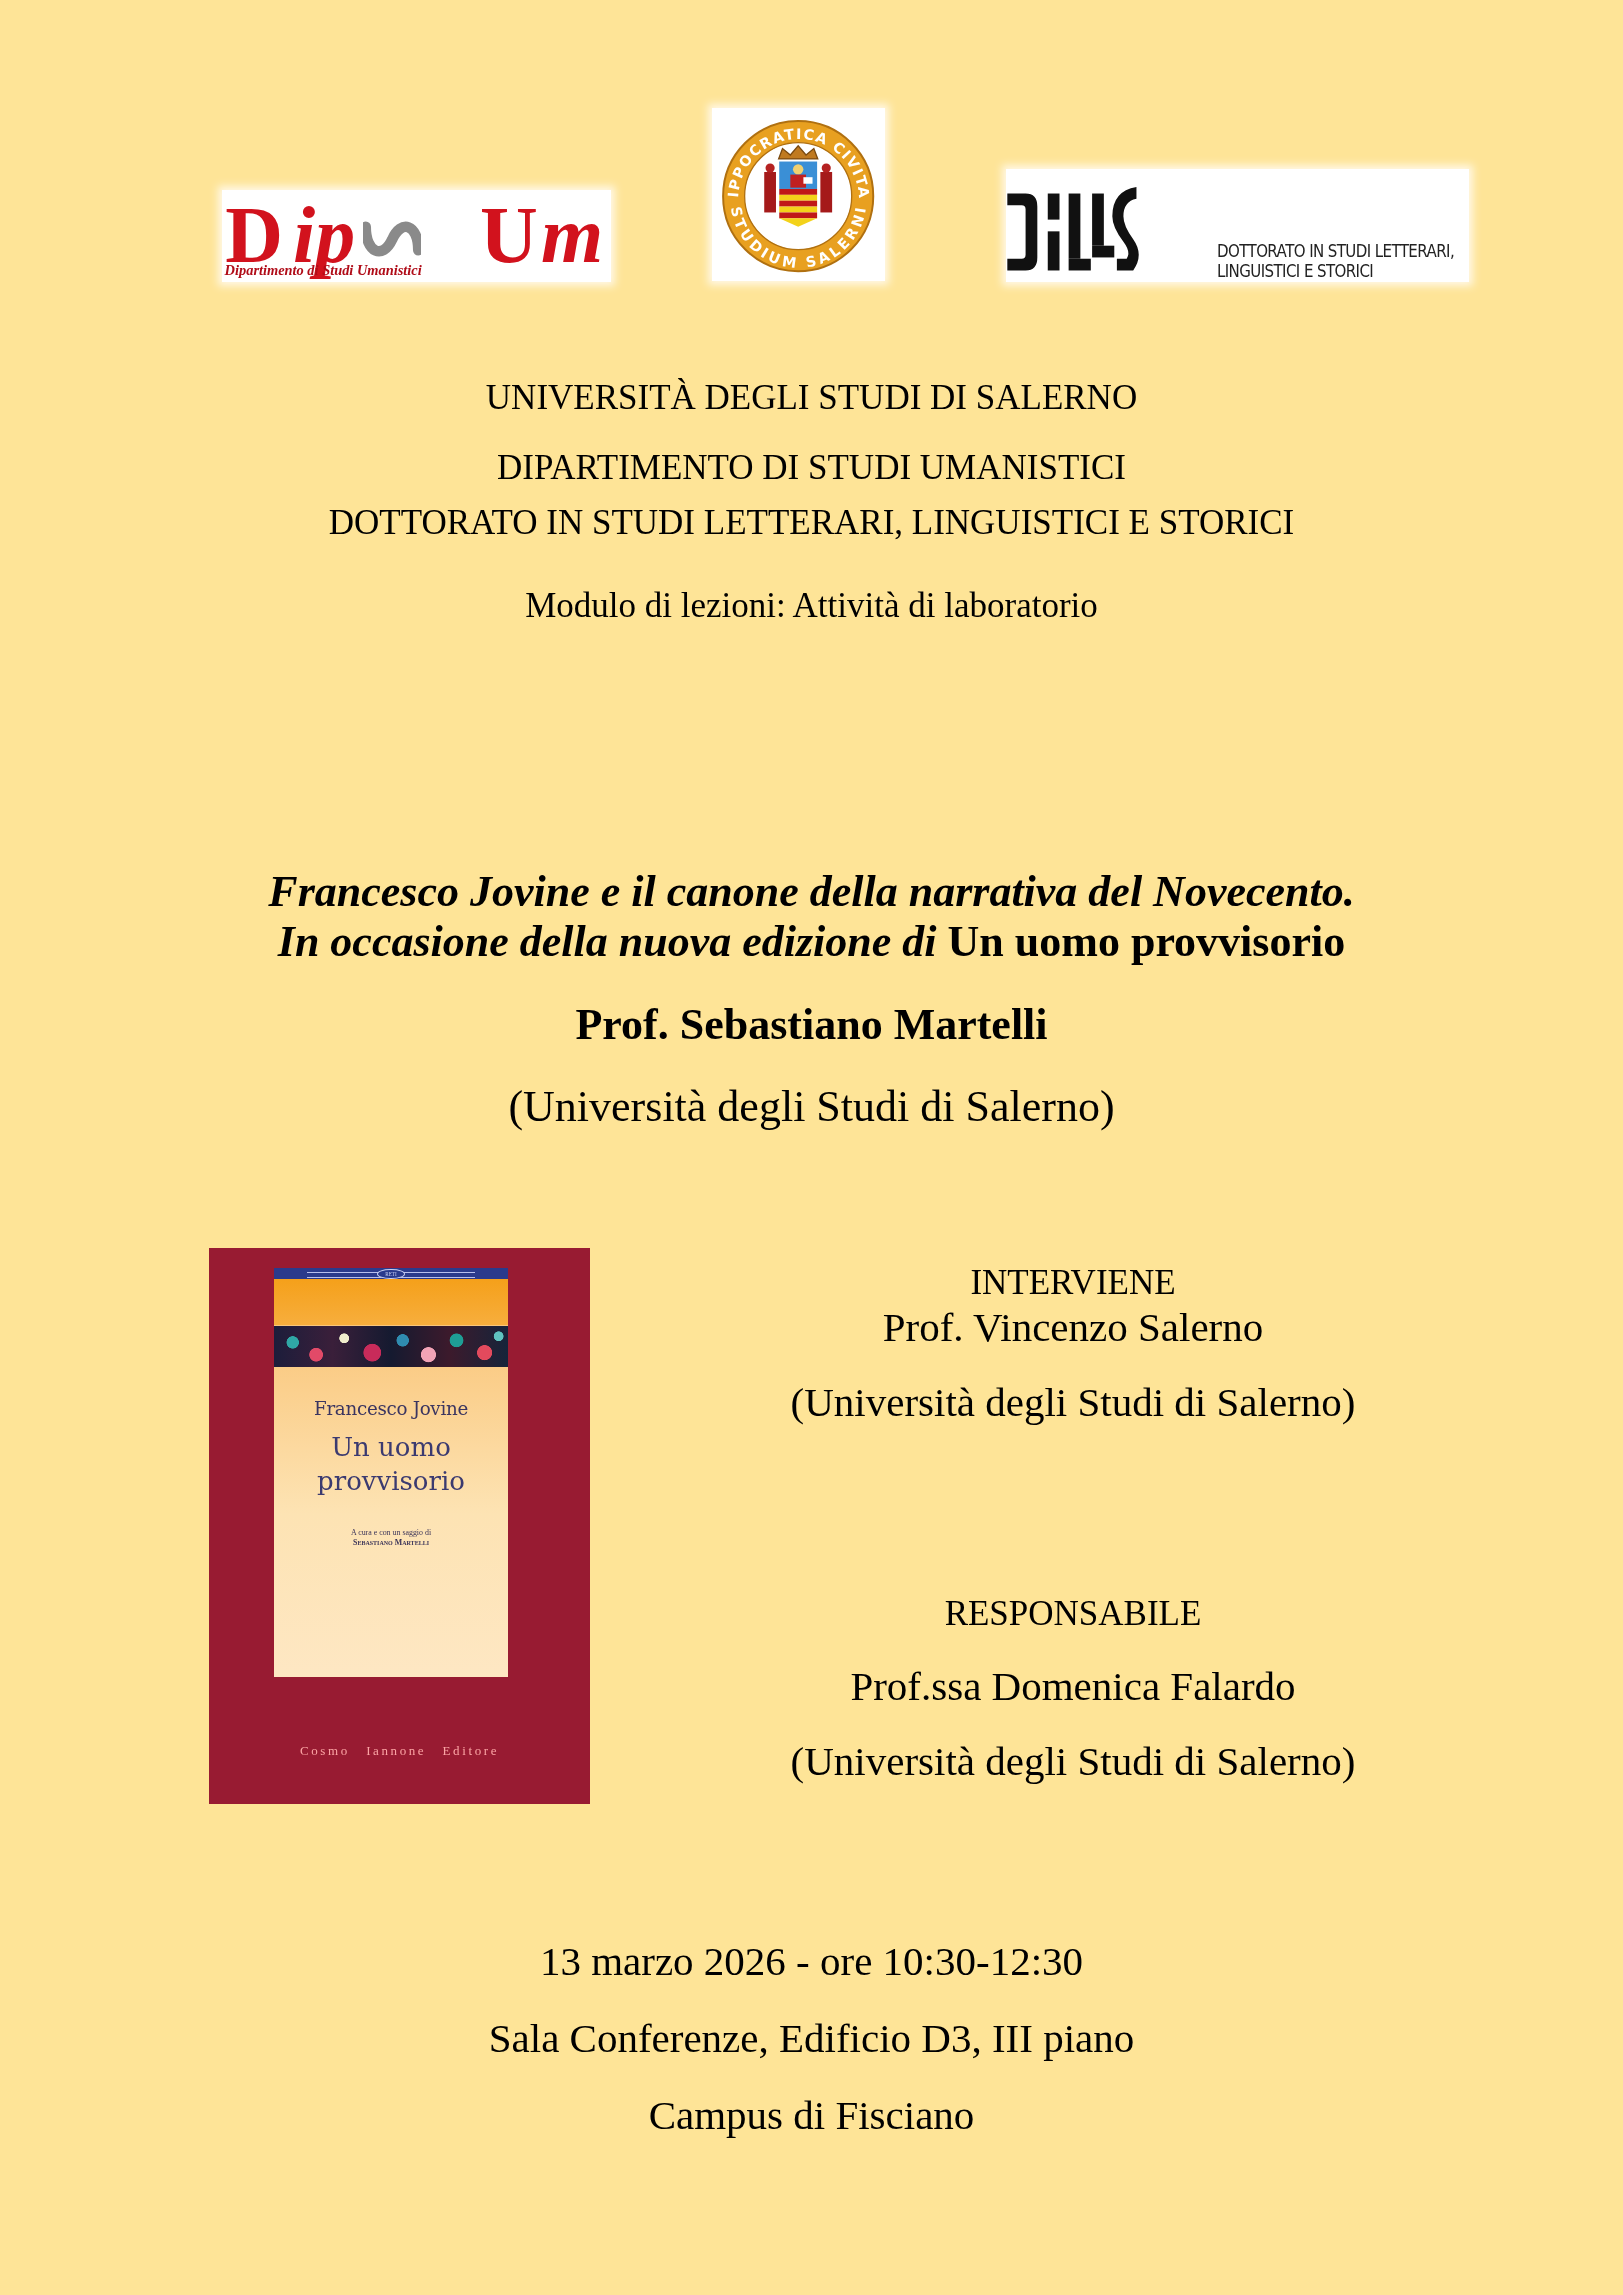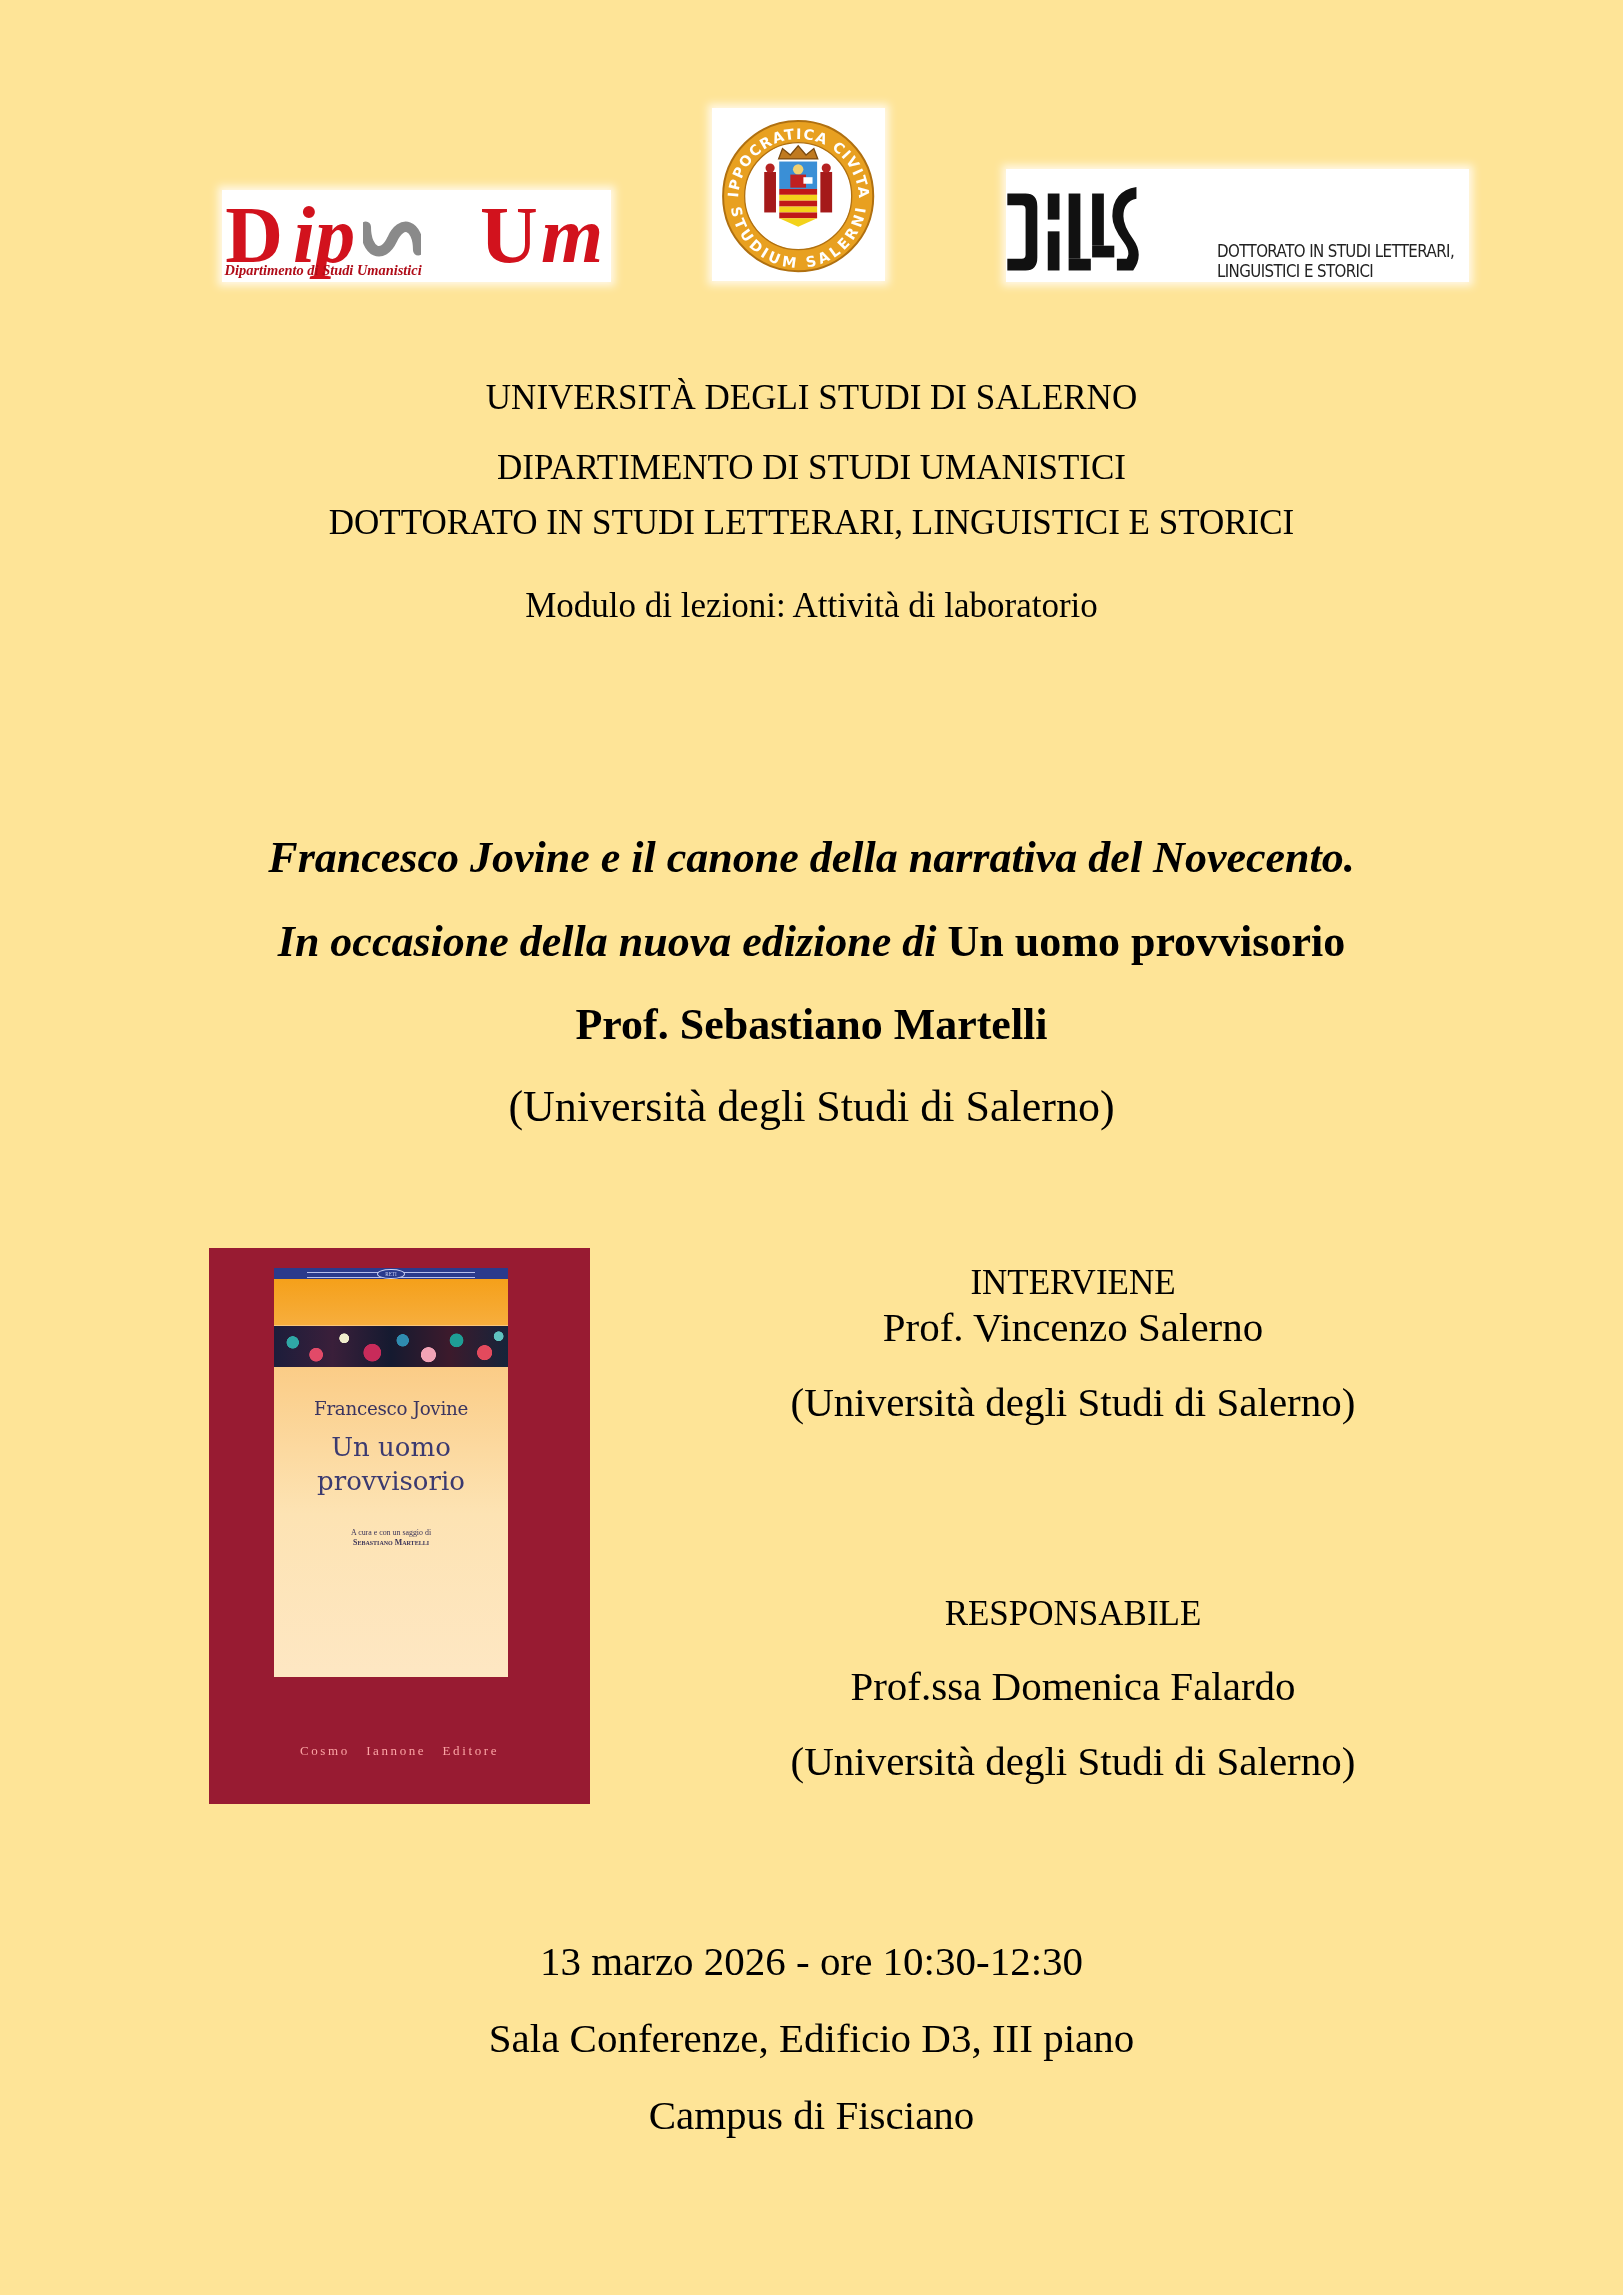--- a/index.html
+++ b/index.html
@@ -49,21 +49,21 @@
       position: absolute; left: 211px; top: 73px;
       font-family: "DejaVu Sans", sans-serif; font-size: 17.7px; line-height: 19.6px;
       color: #222; letter-spacing: -0.7px; transform: scaleX(0.85); transform-origin: left top;
       white-space: nowrap;
     }
 
     
     .hdr { font-size: 35px; }
 
     
-    .title-it { font-size: 44px; font-weight: bold; font-style: italic; }
+    .title-it { font-size: 44px; font-weight: bold; font-style: italic; margin-top: 34px; }
     .title-mixed { font-size: 44px; font-weight: bold; }
     .title-mixed .it { font-style: italic; }
     .speaker { font-size: 44px; font-weight: bold; }
     .affil-big { font-size: 44px; }
 
     
     .book {
       left: 209px; top: 1248px; width: 381px; height: 556px;
       background: #981b32;
     }

